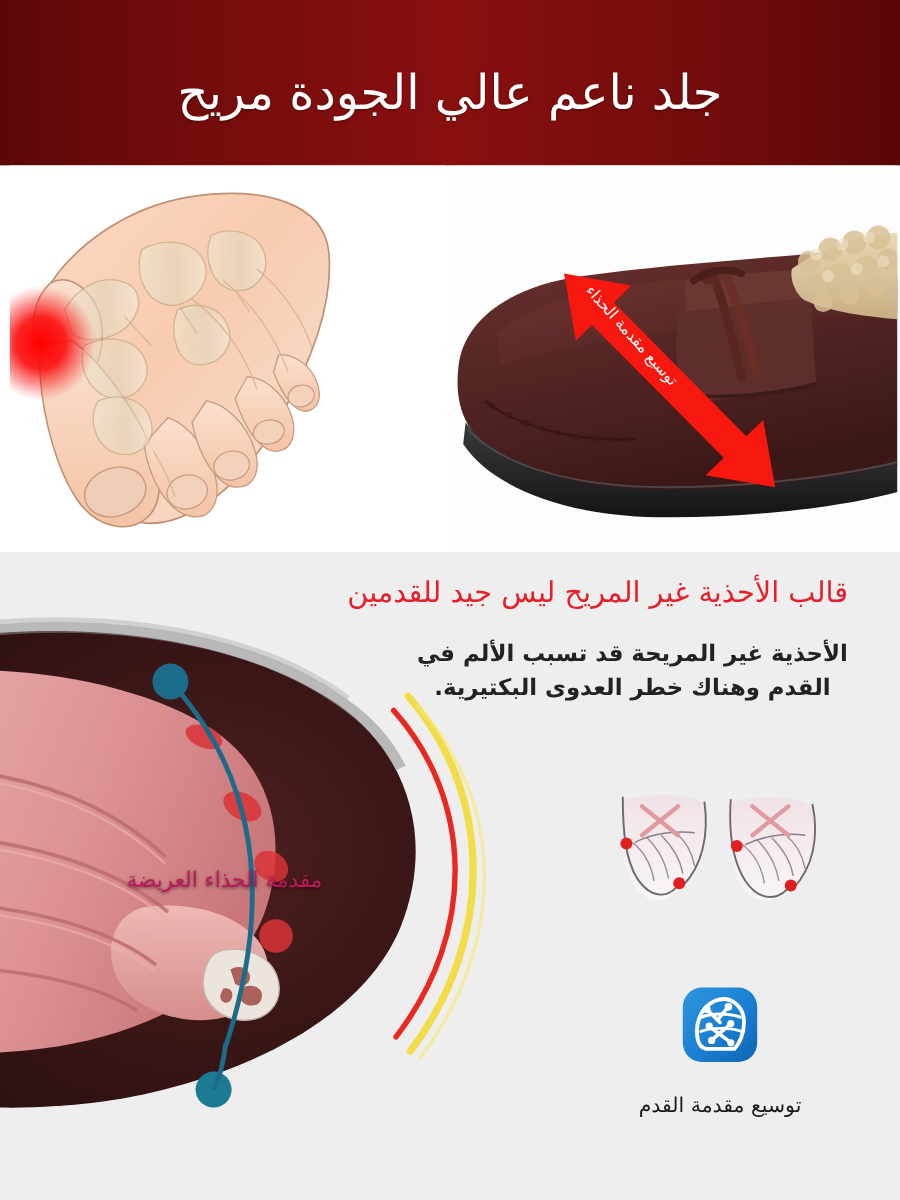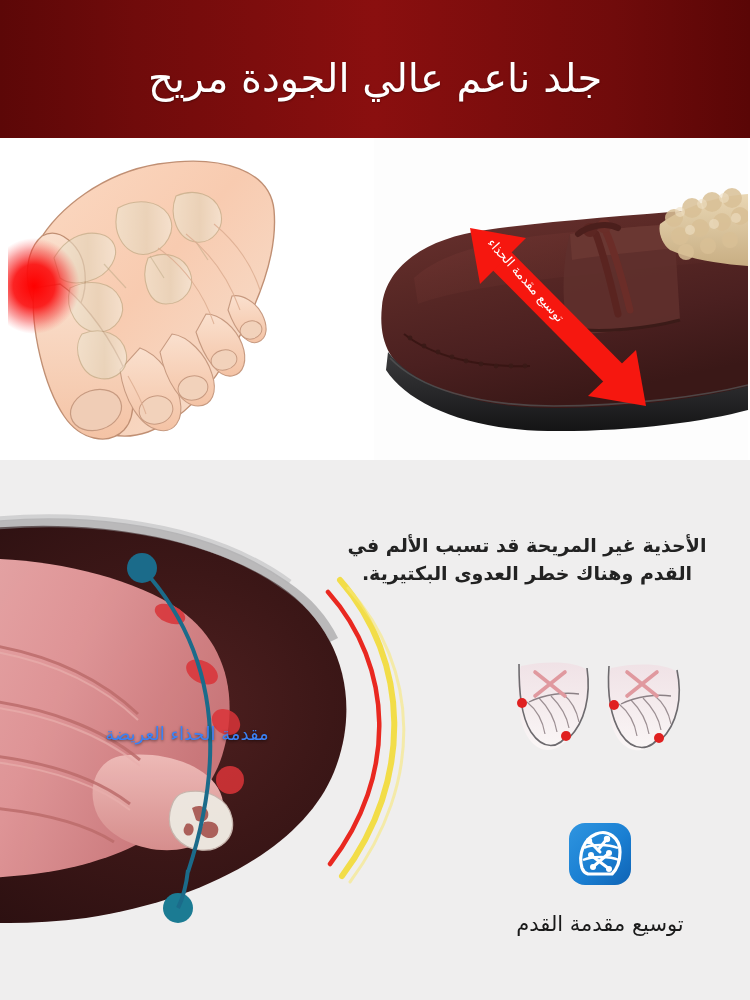--- a/index.html
+++ b/index.html
@@ -125,21 +125,21 @@
     width: 440px; height: 530px;
     overflow: hidden;
   }
 
   .wide-label {
     position: absolute;
     left: 62px;
     top: 723px;
     width: 250px;
     text-align: center;
-    color: #3b82f6;
+    color: #be185d;
     font-size: 18px;
     direction: rtl;
     letter-spacing: .4px;
     text-shadow: 0 1px 3px rgba(0,0,0,.55);
     z-index: 9;
   }
 
   .feet-diagrams {
     position: absolute;
     left: 505px;
@@ -158,21 +158,21 @@
     z-index: 6;
   }
 
   .bottom-caption {
     position: absolute;
     left: 455px;
     top: 912px;
     width: 290px;
     text-align: center;
     color: #1a1a1a;
-    font-size: 21px;
+    font-size: 17px;
     direction: rtl;
     z-index: 6;
   }
 </style>
 </head>
 <body>
 
 <div class="page">
 
   <div class="banner">
@@ -439,20 +439,21 @@
         </g>
 
         <g fill="none" stroke-linecap="round">
           <path d="M350 110 C420 190, 424 310, 352 406" stroke="#f2d92a" stroke-width="6" opacity=".85"></path>
           <path d="M338 122 C404 196, 408 306, 340 394" stroke="#e81c14" stroke-width="4.5" opacity=".95"></path>
           <path d="M358 118 C430 198, 434 312, 360 412" stroke="#f6e87a" stroke-width="3" opacity=".6"></path>
         </g>
       </svg>
     </div>
 
+    <div class="headline">قالب الأحذية غير المريح ليس جيد للقدمين</div>
     <div class="subcopy">الأحذية غير المريحة قد تسبب الألم في القدم وهناك خطر العدوى البكتيرية.</div>
   </div>
 
   <div class="wide-label">مقدمة الحذاء العريضة</div>
 
   <div class="feet-diagrams">
     <svg width="190" height="110" viewBox="0 0 190 110">
       <defs>
         <linearGradient id="footTint" x1="0" y1="0" x2="0" y2="1">
           <stop offset="0%" stop-color="#f0e2e6"></stop>

